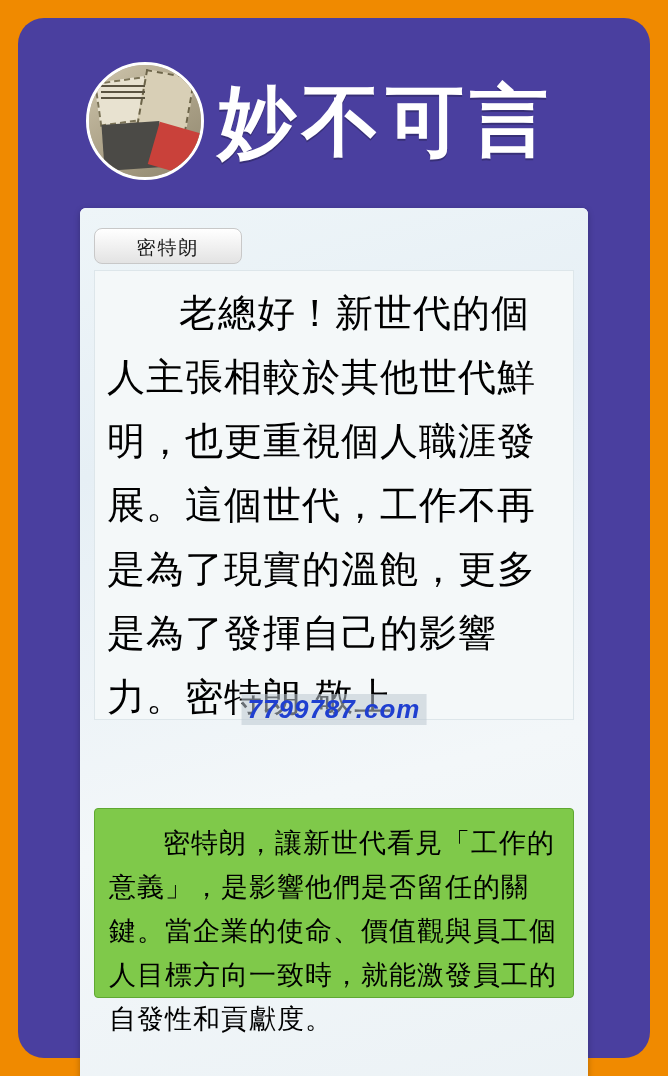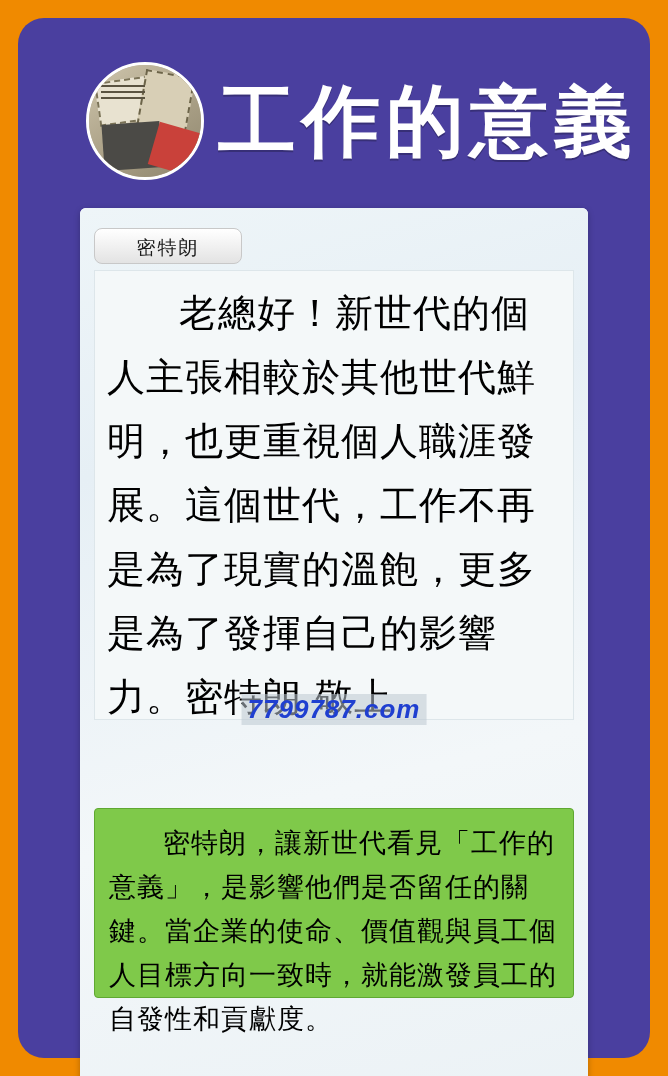--- a/index.html
+++ b/index.html
@@ -220,21 +220,21 @@
 
     <div class="header">
       <div class="avatar">
         <div class="stamp-bg"></div>
         <div class="st1"></div>
         <div class="st2"></div>
         <div class="st3"></div>
         <div class="st4"></div>
         <div class="scribble"></div>
       </div>
-      <div class="title">工作的意義</div>
+      <div class="title">妙不可言</div>
     </div>
 
     <div class="panel">
       <div class="panel-bg"></div>
 
       <div class="tag tag-left">密特朗</div>
 
       <div class="bubble bubble-in">老總好！新世代的個人主張相較於其他世代鮮明，也更重視個人職涯發展。這個世代，工作不再是為了現實的溫飽，更多是為了發揮自己的影響力。密特朗 敬上</div>
 
       <div class="watermark">

